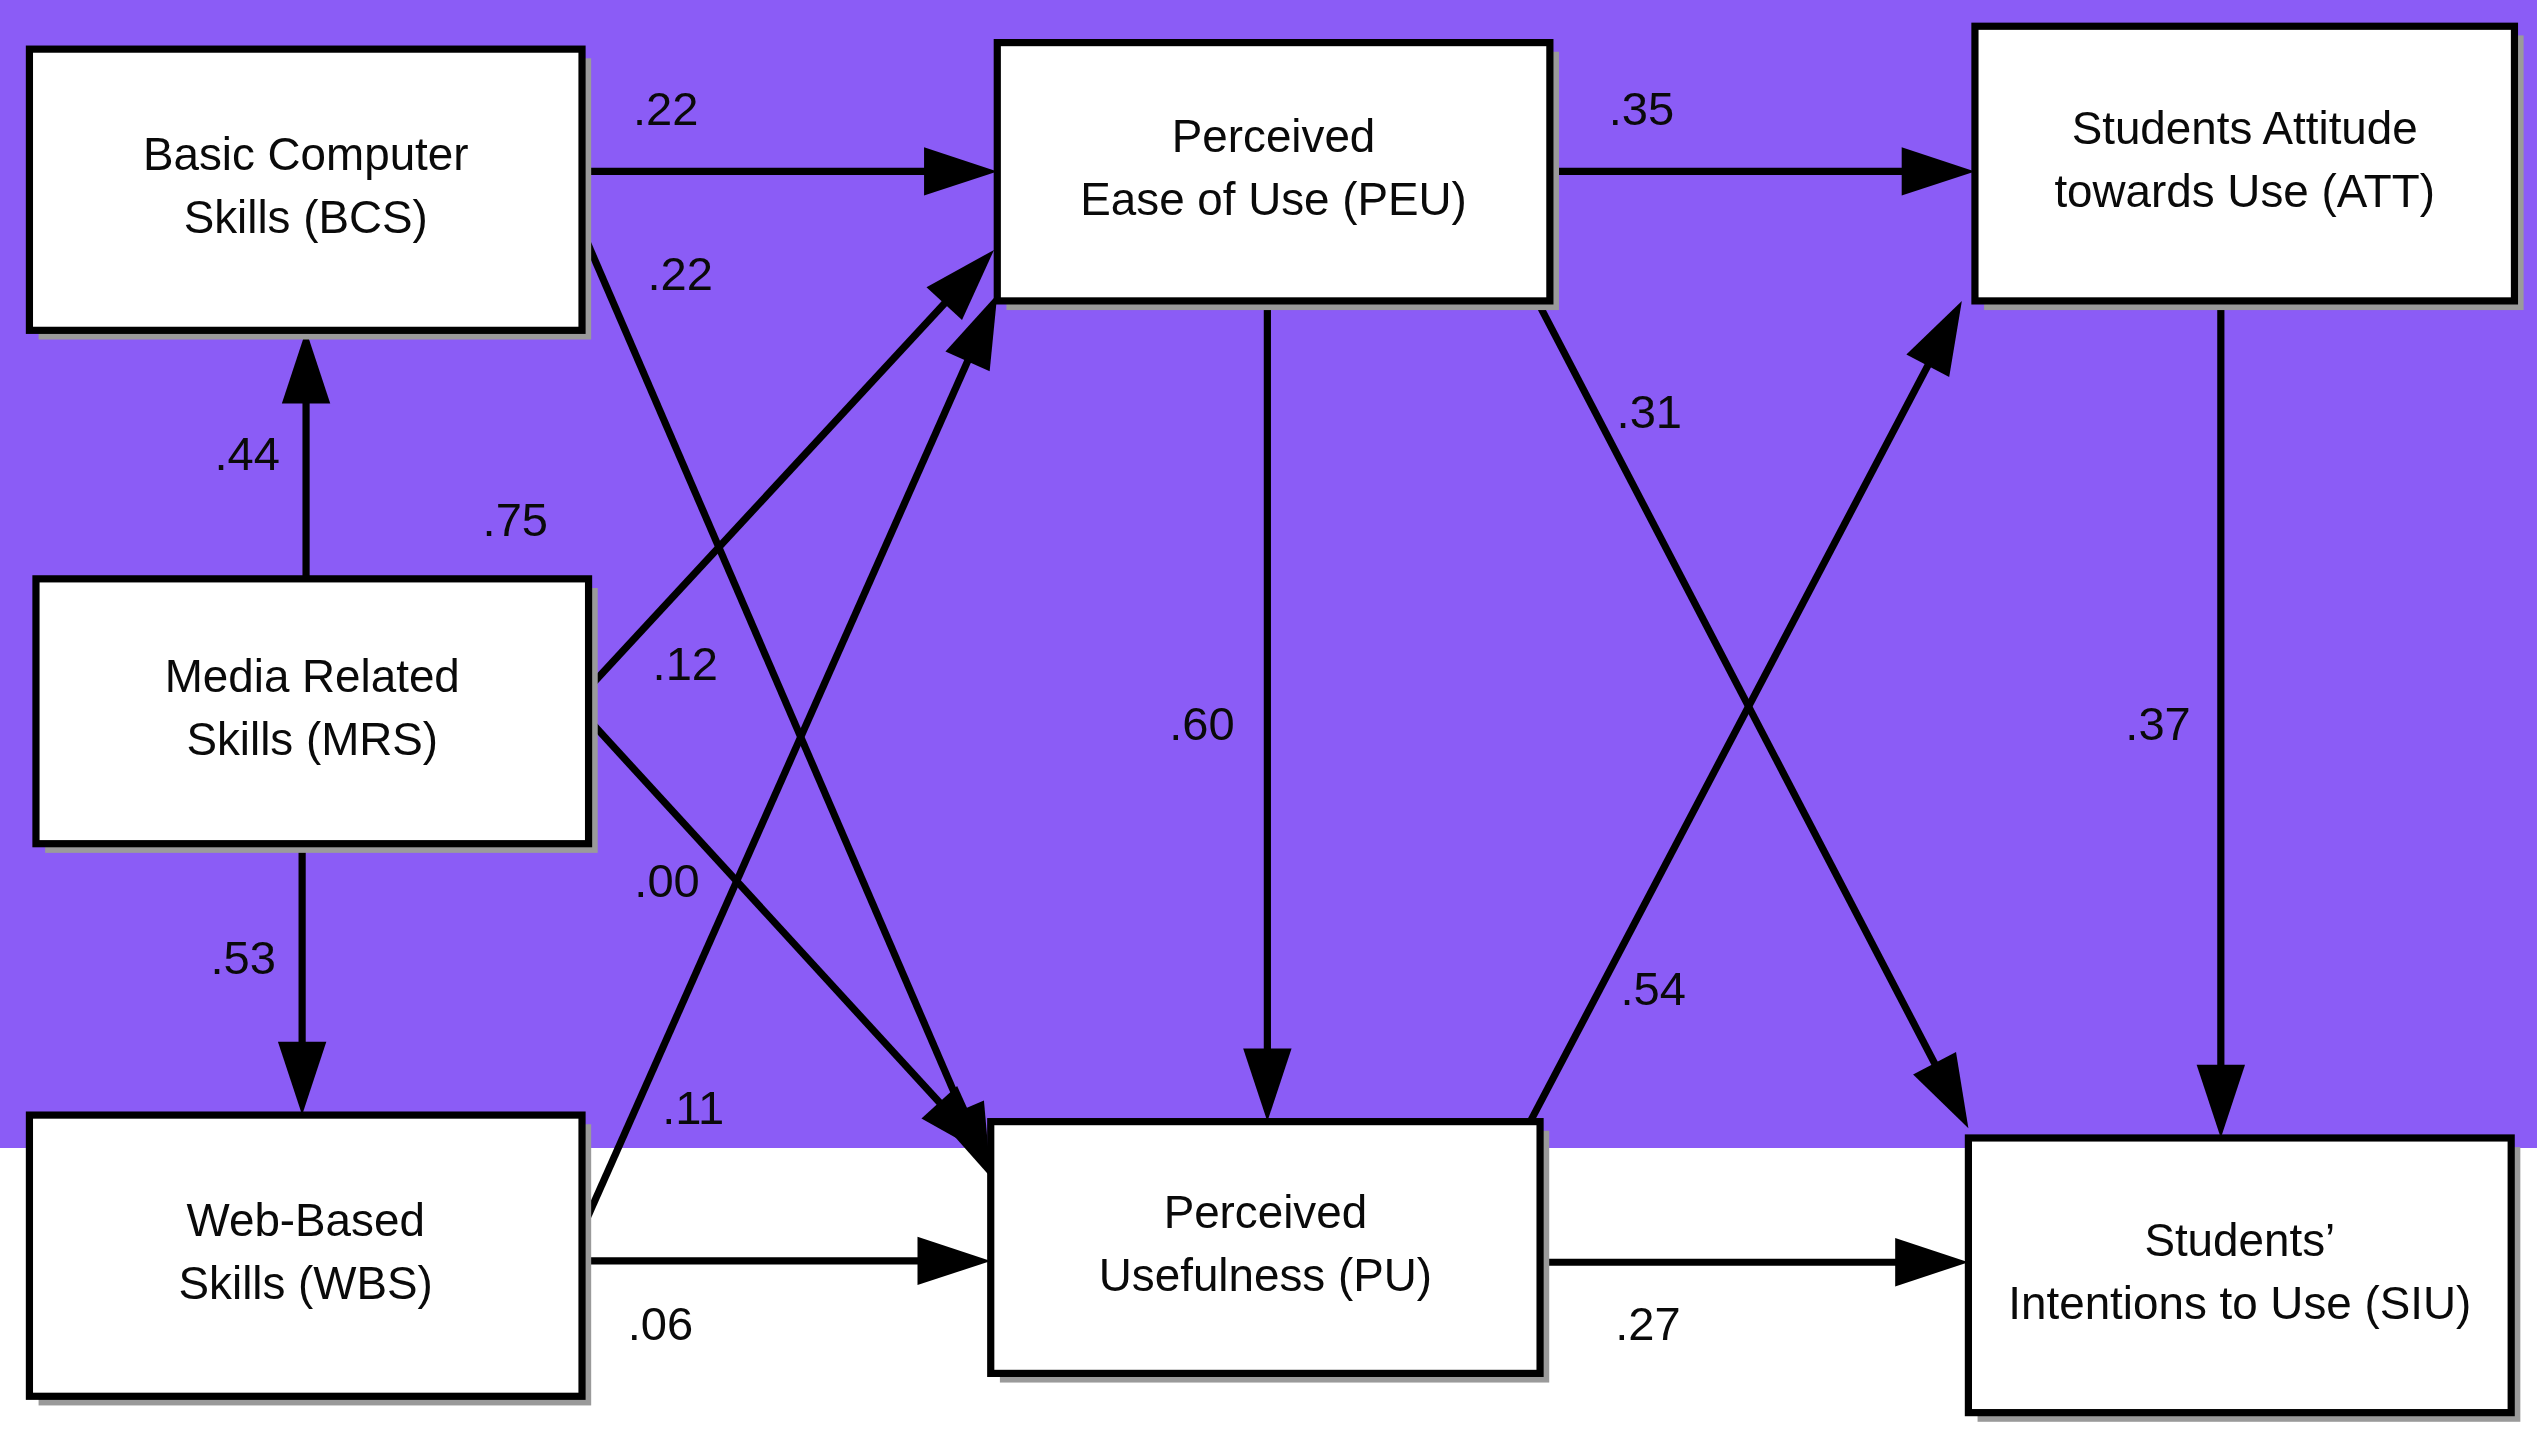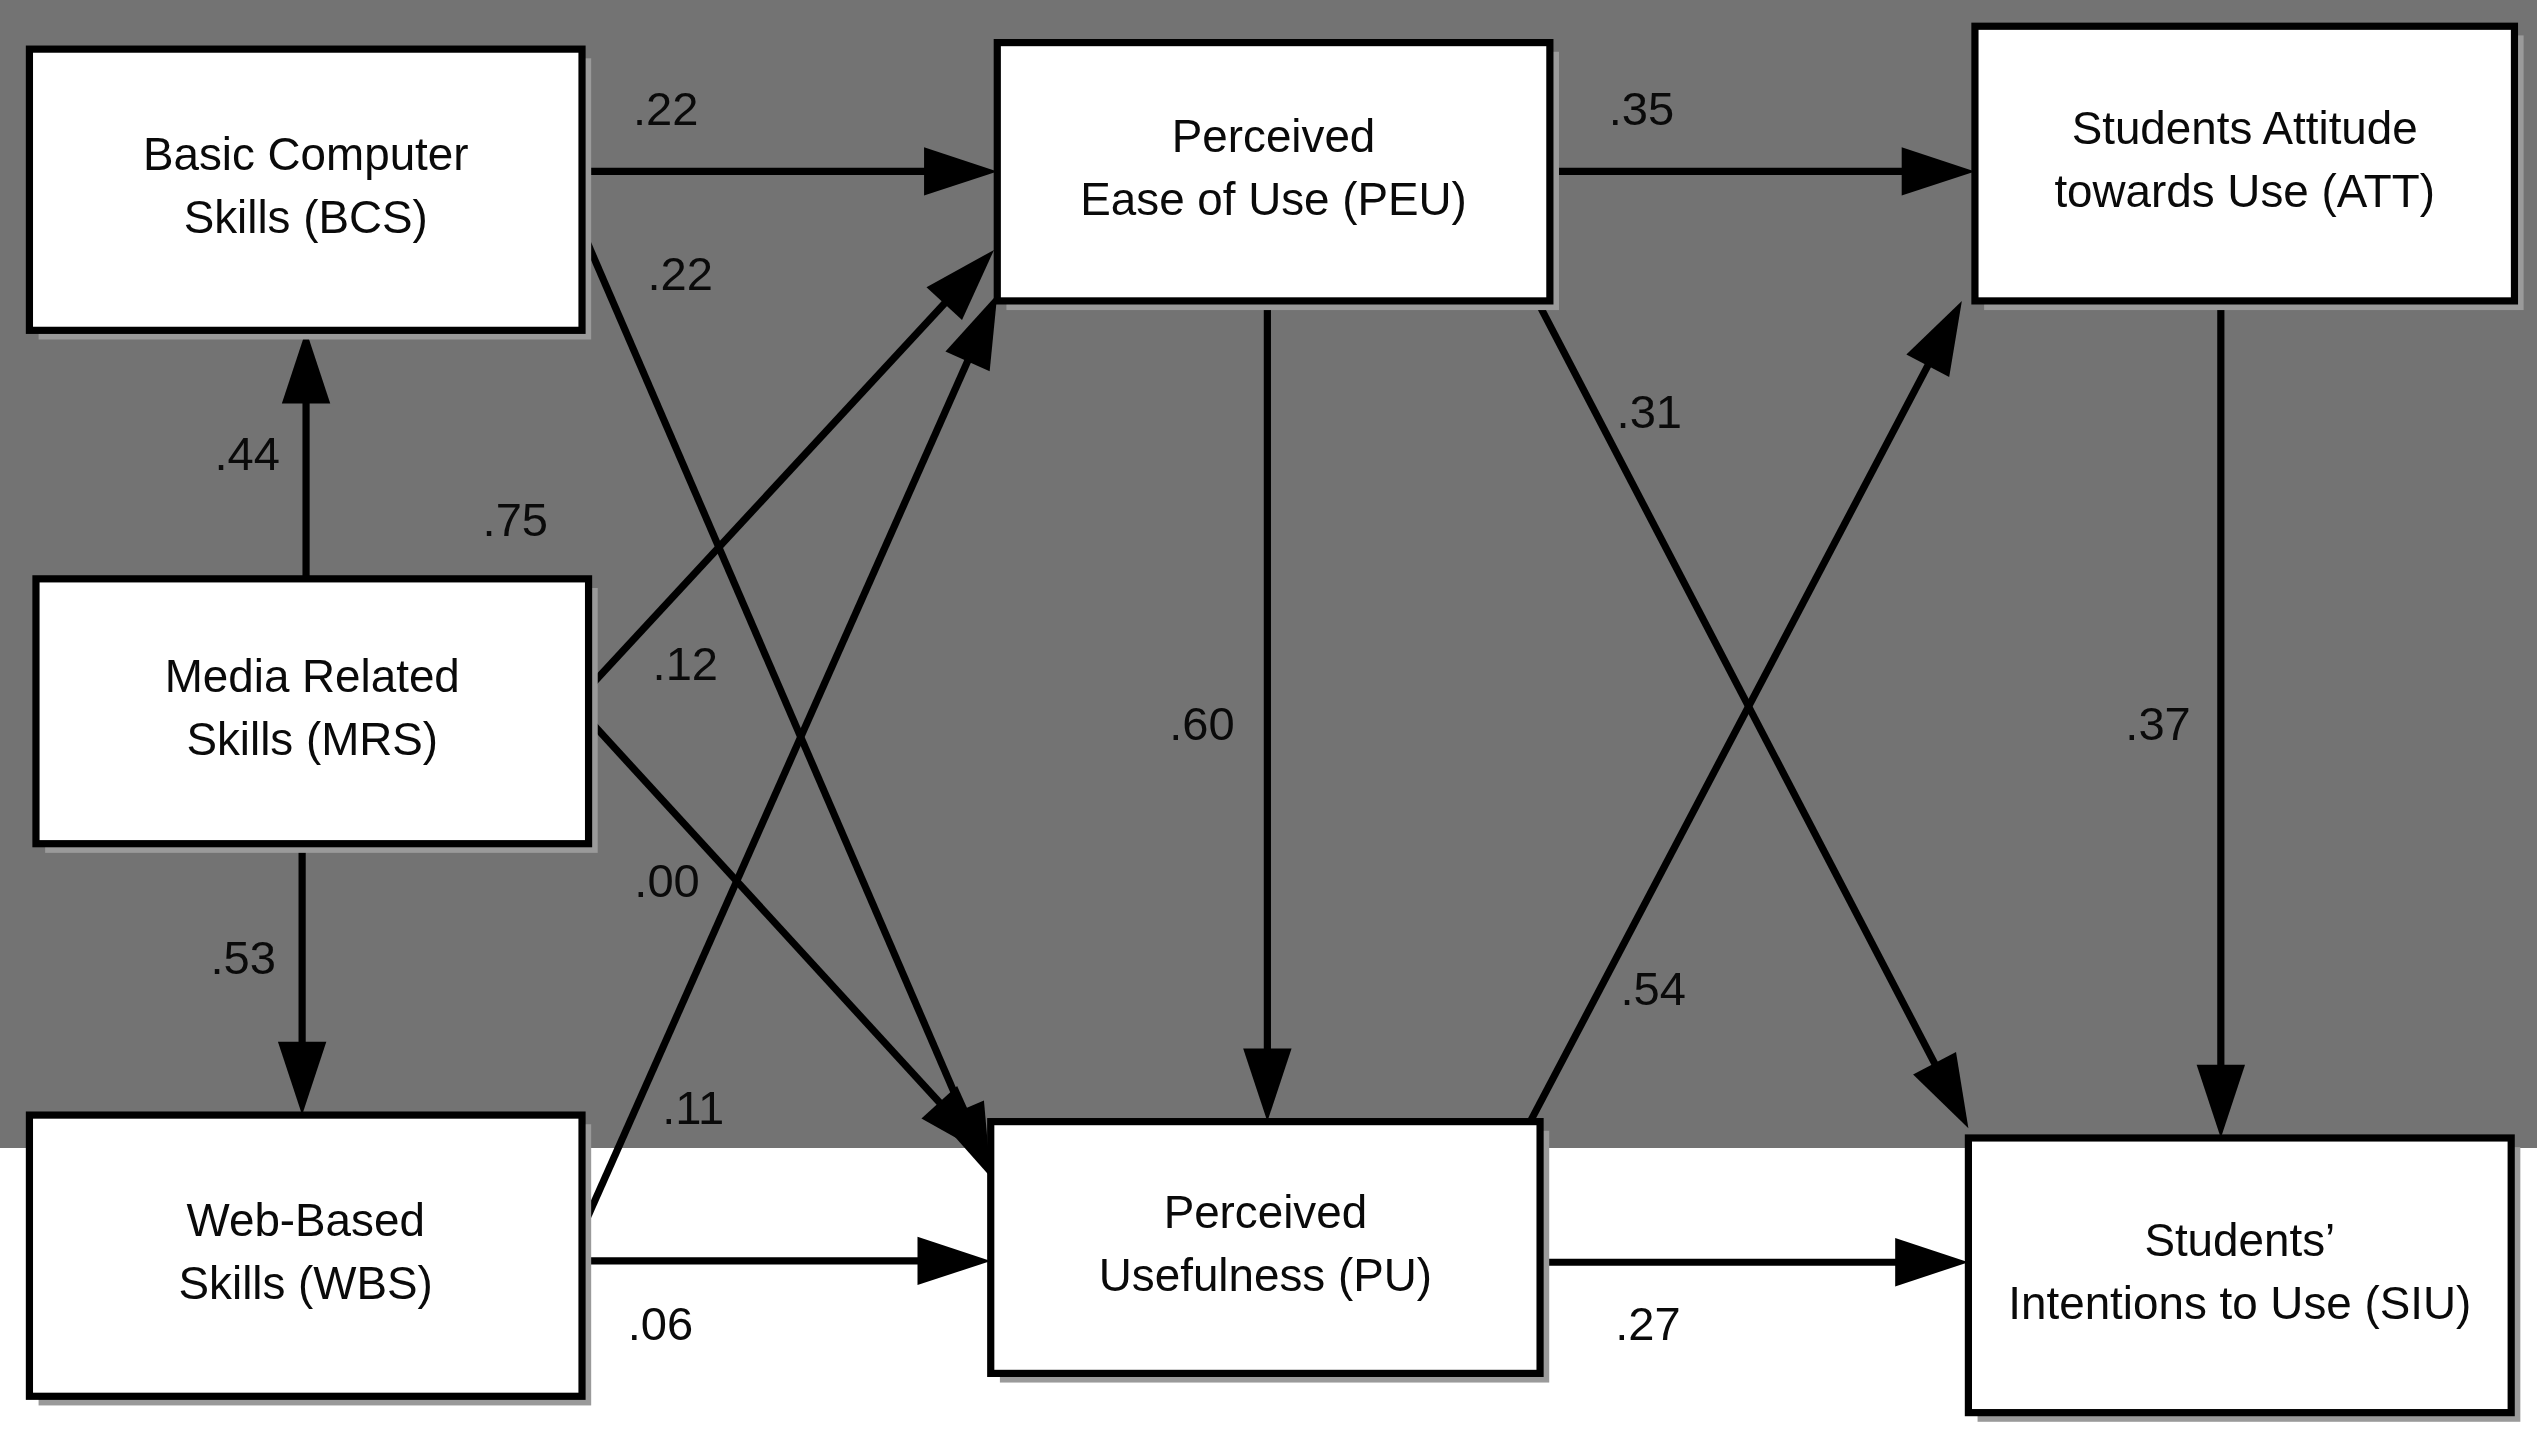--- a/index.html
+++ b/index.html
@@ -1,18 +1,18 @@
 <!DOCTYPE html>
 <html style="font-size:10.5px"><head>
 <meta charset="utf-8">
 <style>
   html,body{margin:0;padding:0;background:#ffffff;}
   body{width:2538px;height:1450px;overflow:hidden;
        font-family:"Liberation Sans","DejaVu Sans",sans-serif;}
-  #diagram-root{position:relative;width:2538px;height:1148px;background:#737373;}
+  #diagram-root{position:relative;width:2538px;height:1148px;background:#8b5cf6;}
   svg.canvas{position:absolute;top:0;left:0;width:2538px;height:1450px;display:block;}
   .node-rect{fill:#ffffff;stroke:#000000;stroke-width:11;}
   .node-shadow{fill:#9a9a9a;}
   .node-label{font-family:"Liberation Sans","DejaVu Sans",sans-serif;
               font-size:70px;fill:#0a0a0a;text-anchor:middle;
               dominant-baseline:middle;white-space:pre;}
   .edge-line{stroke:#000000;stroke-width:11;fill:none;stroke-linecap:butt;}
   .edge-head{fill:#000000;stroke:none;}
   .edge-label{font-family:"Liberation Sans","DejaVu Sans",sans-serif;
               font-size:72px;fill:#0a0a0a;text-anchor:middle;

